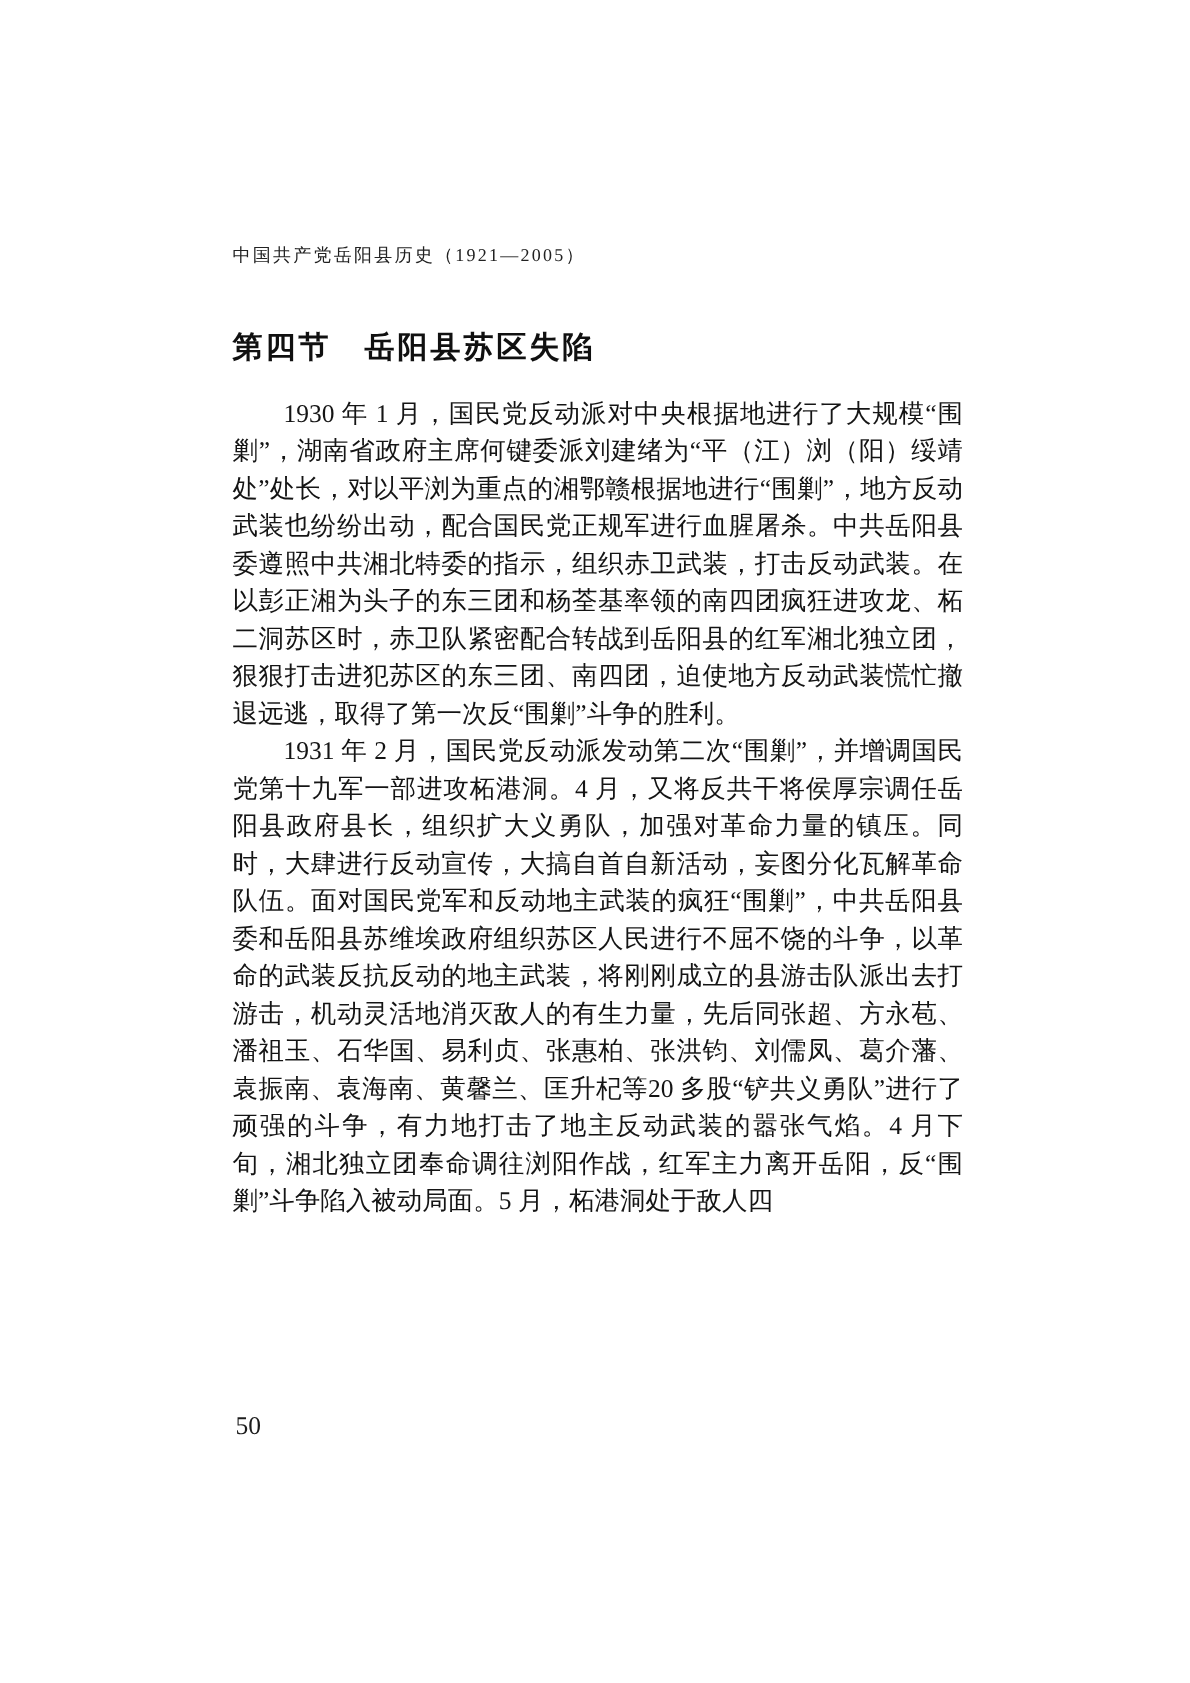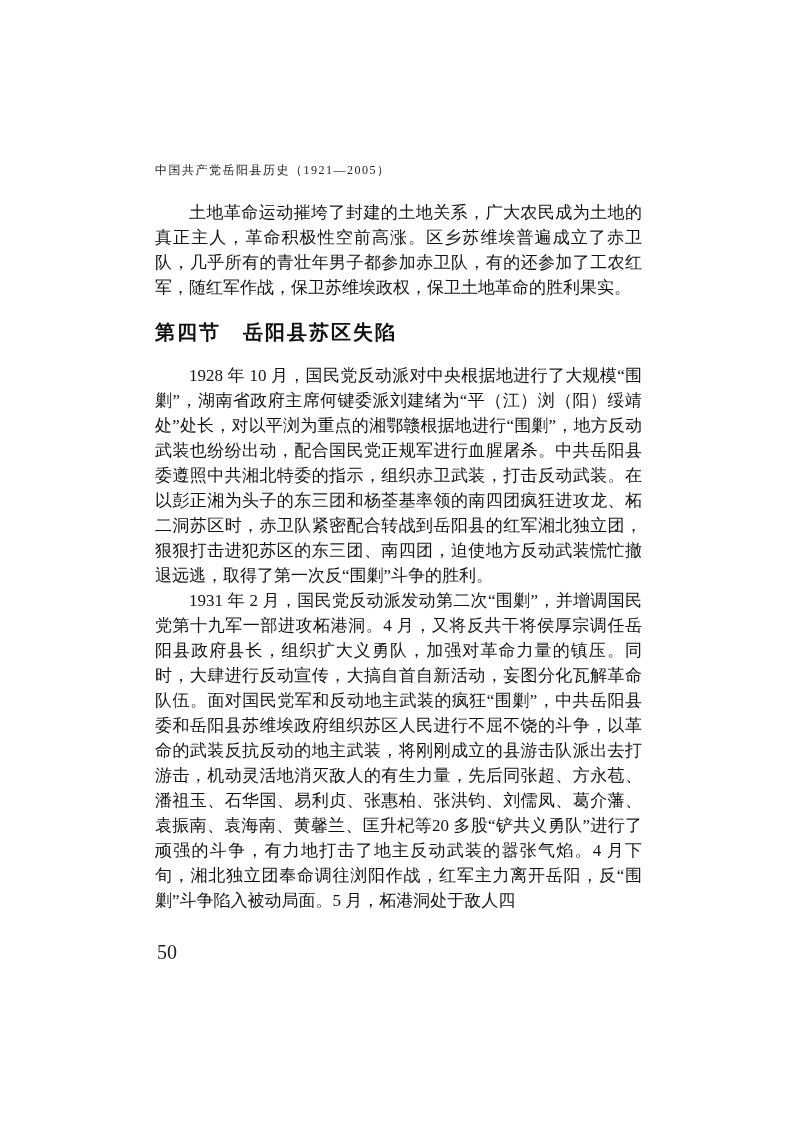--- a/index.html
+++ b/index.html
@@ -55,39 +55,38 @@
     letter-spacing: 2px;
     color: #101010;
     margin: 18px 0 17px 0;
     line-height: 28px;
   }
 
   .page-number {
     position: absolute;
     left: 157px;
     top: 941px;
-    font-size: 20px;
+    font-size: 17px;
     color: #1c1c1c;
   }
 </style>
 </head>
 <body>
 
 <div class="page">
 
   <div class="running-header">中国共产党岳阳县历史（1921—2005）</div>
 
   <div class="text-block">
 
 
-    <p>土地革命运动摧垮了封建的土地关系，广大农民成为土地的真正主人，革命积极性空前高涨。区乡苏维埃普遍成立了赤卫队，几乎所有的青壮年男子都参加赤卫队，有的还参加了工农红军，随红军作战，保卫苏维埃政权，保卫土地革命的胜利果实。</p>
 
     <h2 class="section-heading">第四节　岳阳县苏区失陷</h2>
 
-    <p>1928 年 10 月，国民党反动派对中央根据地进行了大规模“围剿”，湖南省政府主席何键委派刘建绪为“平（江）浏（阳）绥靖处”处长，对以平浏为重点的湘鄂赣根据地进行“围剿”，地方反动武装也纷纷出动，配合国民党正规军进行血腥屠杀。中共岳阳县委遵照中共湘北特委的指示，组织赤卫武装，打击反动武装。在以彭正湘为头子的东三团和杨荃基率领的南四团疯狂进攻龙、柘二洞苏区时，赤卫队紧密配合转战到岳阳县的红军湘北独立团，狠狠打击进犯苏区的东三团、南四团，迫使地方反动武装慌忙撤退远逃，取得了第一次反“围剿”斗争的胜利。</p>
+    <p>1930 年 1 月，国民党反动派对中央根据地进行了大规模“围剿”，湖南省政府主席何键委派刘建绪为“平（江）浏（阳）绥靖处”处长，对以平浏为重点的湘鄂赣根据地进行“围剿”，地方反动武装也纷纷出动，配合国民党正规军进行血腥屠杀。中共岳阳县委遵照中共湘北特委的指示，组织赤卫武装，打击反动武装。在以彭正湘为头子的东三团和杨荃基率领的南四团疯狂进攻龙、柘二洞苏区时，赤卫队紧密配合转战到岳阳县的红军湘北独立团，狠狠打击进犯苏区的东三团、南四团，迫使地方反动武装慌忙撤退远逃，取得了第一次反“围剿”斗争的胜利。</p>
 
     <p>1931 年 2 月，国民党反动派发动第二次“围剿”，并增调国民党第十九军一部进攻柘港洞。4 月，又将反共干将侯厚宗调任岳阳县政府县长，组织扩大义勇队，加强对革命力量的镇压。同时，大肆进行反动宣传，大搞自首自新活动，妄图分化瓦解革命队伍。面对国民党军和反动地主武装的疯狂“围剿”，中共岳阳县委和岳阳县苏维埃政府组织苏区人民进行不屈不饶的斗争，以革命的武装反抗反动的地主武装，将刚刚成立的县游击队派出去打游击，机动灵活地消灭敌人的有生力量，先后同张超、方永苞、潘祖玉、石华国、易利贞、张惠柏、张洪钧、刘儒凤、葛介藩、袁振南、袁海南、黄馨兰、匡升杞等20 多股“铲共义勇队”进行了顽强的斗争，有力地打击了地主反动武装的嚣张气焰。4 月下旬，湘北独立团奉命调往浏阳作战，红军主力离开岳阳，反“围剿”斗争陷入被动局面。5 月，柘港洞处于敌人四</p>
 
   </div>
 
   <div class="page-number">50</div>
 
 </div>
 
 </body></html>

